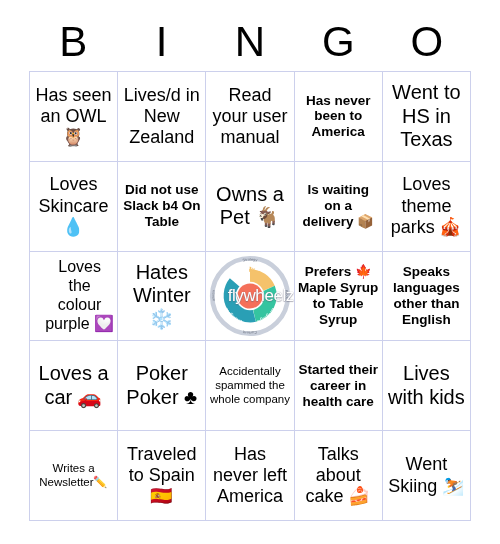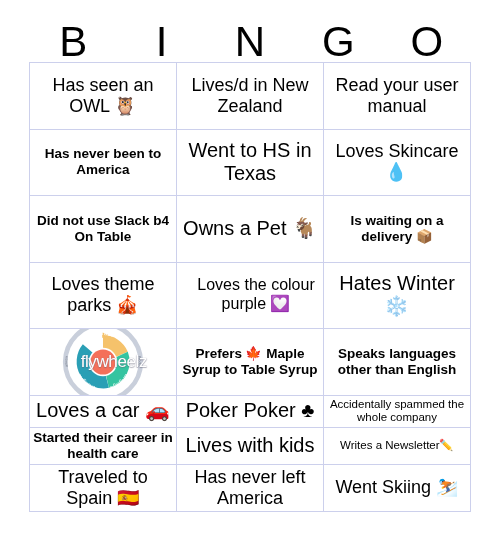--- a/index.html
+++ b/index.html
@@ -41,25 +41,25 @@
     font-weight: 400;
     line-height: 1;
     color: #000000;
     letter-spacing: 0px;
   }
 
   
   #bingo-grid {
     position: absolute;
     left: 29px;
-    top: 62px;
+    top: 71px;
     width: 442px;
     height: 450px;
     display: grid;
-    grid-template-columns: repeat(3, 1fr);
+    grid-template-columns: repeat(5, 1fr);
     grid-template-rows: repeat(5, 1fr);
     border-top: 1px solid #ccd0ec;
     border-left: 1px solid #ccd0ec;
     box-sizing: border-box;
     background: #ffffff;
   }
   .cell {
     border-right: 1px solid #ccd0ec;
     border-bottom: 1px solid #ccd0ec;
     box-sizing: border-box;
@@ -225,17 +225,20 @@
       <div class="cell fs-xs">
         <span class="cell-text">Writes a Newsletter✏️</span>
       </div>
       <div class="cell fs-lg">
         <span class="cell-text">Traveled to Spain 🇪🇸</span>
       </div>
       <div class="cell fs-lg">
         <span class="cell-text">Has never left America</span>
       </div>
       <div class="cell fs-lg">
+        <span class="cell-text">Talks about cake 🍰</span>
+      </div>
+      <div class="cell fs-lg">
         <span class="cell-text">Went Skiing ⛷️</span>
       </div>
     </div>
 
 </div>
 
 </body></html>

